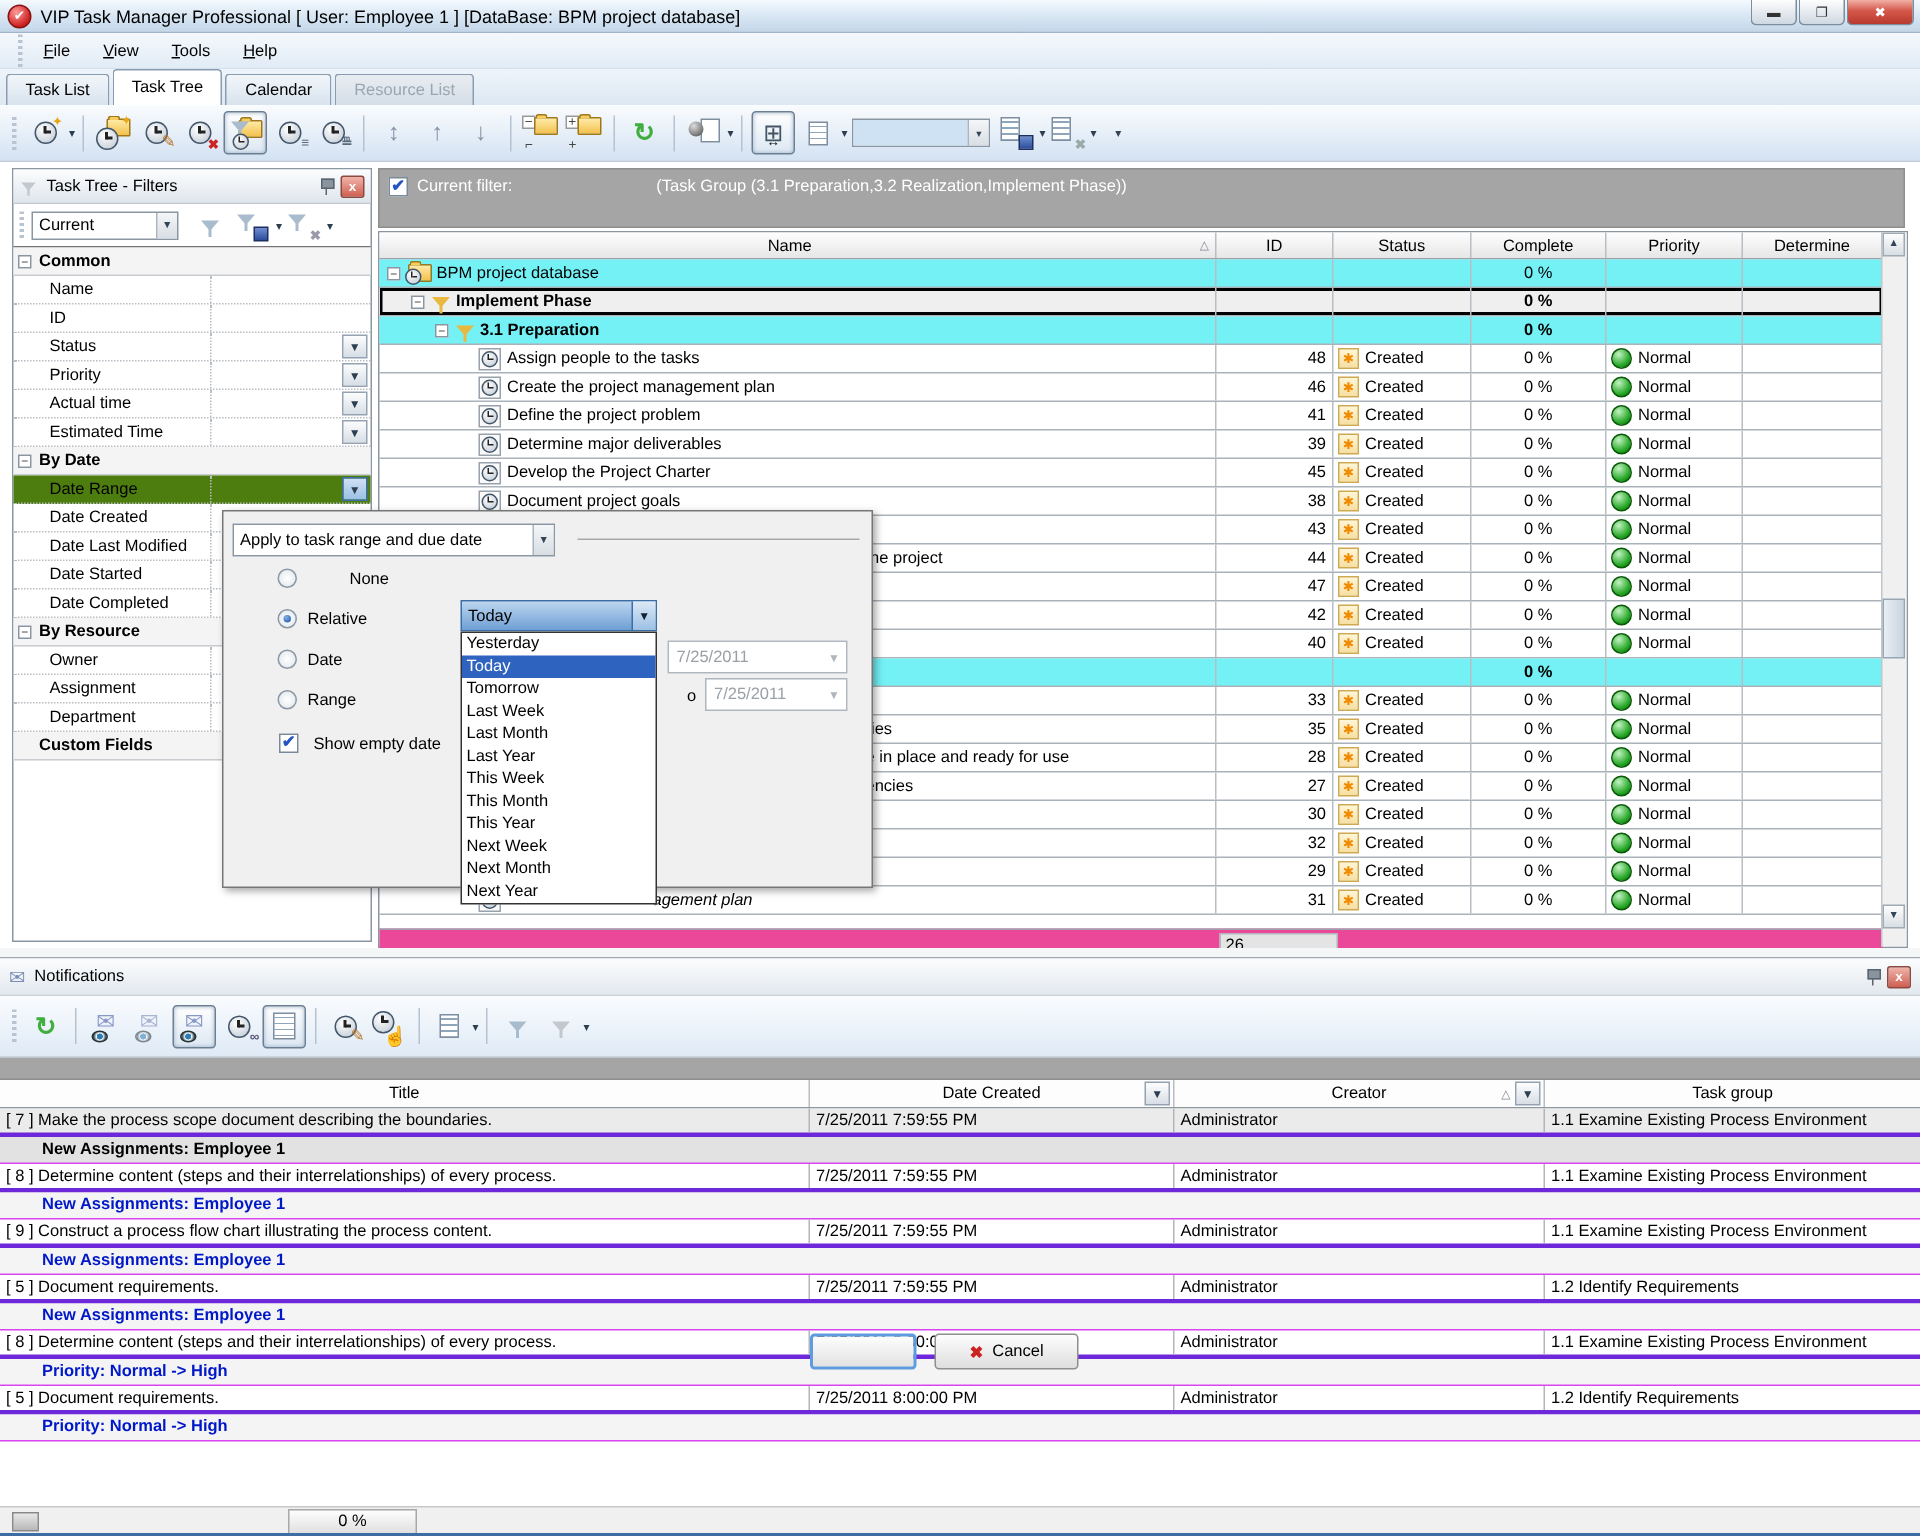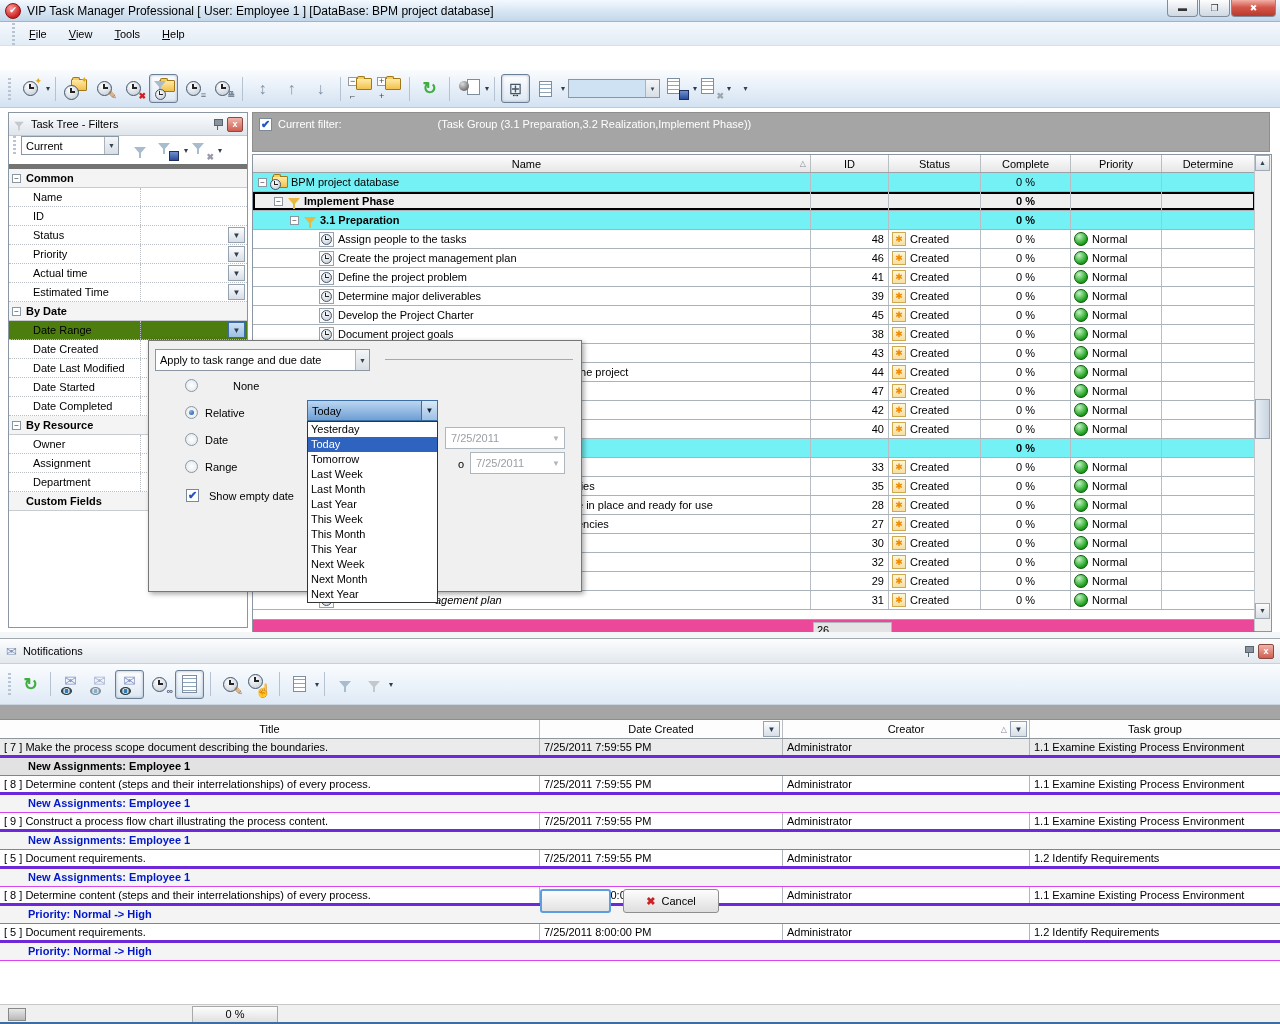--- a/index.html
+++ b/index.html
@@ -81,21 +81,21 @@
   .chk{width:13px;height:13px;box-sizing:border-box;background:#fff;border:1px solid #7a8a9a;
     display:flex;align-items:center;justify-content:center;color:#2353c4;font-size:11px;font-weight:bold;line-height:1;}
   .radio{width:13px;height:13px;box-sizing:border-box;border-radius:50%;background:radial-gradient(#fff,#dfe5ea);
     border:1px solid #8a97a4;position:relative;}
   .radio.on::after{content:"";position:absolute;left:3px;top:3px;width:5px;height:5px;border-radius:50%;
     background:radial-gradient(circle at 35% 30%,#7fb2e8,#1e4f9e);}
   
   #fpanel{left:8px;top:112px;width:240px;height:516px;background:#fff;border:1px solid #8a96a2;box-sizing:border-box;}
   #fpanel-title{height:22px;background:linear-gradient(#fcfdfe,#dfe5ec);border-bottom:1px solid #c0c8d0;
     display:flex;align-items:center;padding:0 4px;}
-  #fpanel-combo-row{height:28px;display:flex;border-bottom:5px solid #737373;padding-left:4px;}
+  #fpanel-combo-row{height:28px;display:flex;align-items:center;border-bottom:1px solid #737373;padding-left:4px;}
   .combo{height:19px;box-sizing:border-box;background:#fff;border:1px solid #8a96a2;display:flex;align-items:center;}
   .combo .cv{flex:1;padding:0 4px;white-space:nowrap;overflow:hidden;}
   .combo .ca{width:13px;height:100%;border-left:1px solid #aab4be;background:linear-gradient(#f4f6f8,#d8dee4);
     display:flex;align-items:center;justify-content:center;font-size:7px;color:#345;}
   .fgrid-row{height:19px;box-sizing:border-box;border-bottom:1px dotted #b8bec4;display:flex;align-items:center;position:relative;}
   .fgrid-row .lbl{width:132px;box-sizing:border-box;padding-left:24px;border-right:1px dotted #b8bec4;
     height:100%;display:flex;align-items:center;}
   .fgrid-row.grp{background:#f4f4f4;border-bottom:1px solid #c8ccd0;}
   .fgrid-row.grp .g-lbl{font-weight:bold;}
   .fgrid-row .val{flex:1;height:100%;display:flex;align-items:center;justify-content:flex-end;padding-right:2px;}
@@ -195,20 +195,26 @@
   </div>
 
   <div class="abs" id="menubar">
     <span class="grip"></span>
   <span class="menu-item">File</span>
       <span class="menu-item">View</span>
       <span class="menu-item">Tools</span>
       <span class="menu-item">Help</span>
     </div>
 
+  <div class="abs" id="tabrow">
+      <span class="tab">Task List</span>
+      <span class="tab active">Task Tree</span>
+      <span class="tab">Calendar</span>
+      <span class="tab disabled">Resource List</span>
+    </div>
 
   <div class="abs" id="toolbar">
     <span class="grip"></span>
   <span class="tbi">
         <span class="clk"></span>
         <span class="bdg" style="right:2px;top:2px;color:#e6a817">✦</span>
       </span>
       <span class="dd">▾</span>
       <span class="tbsep"></span>
       <span class="tbi">

